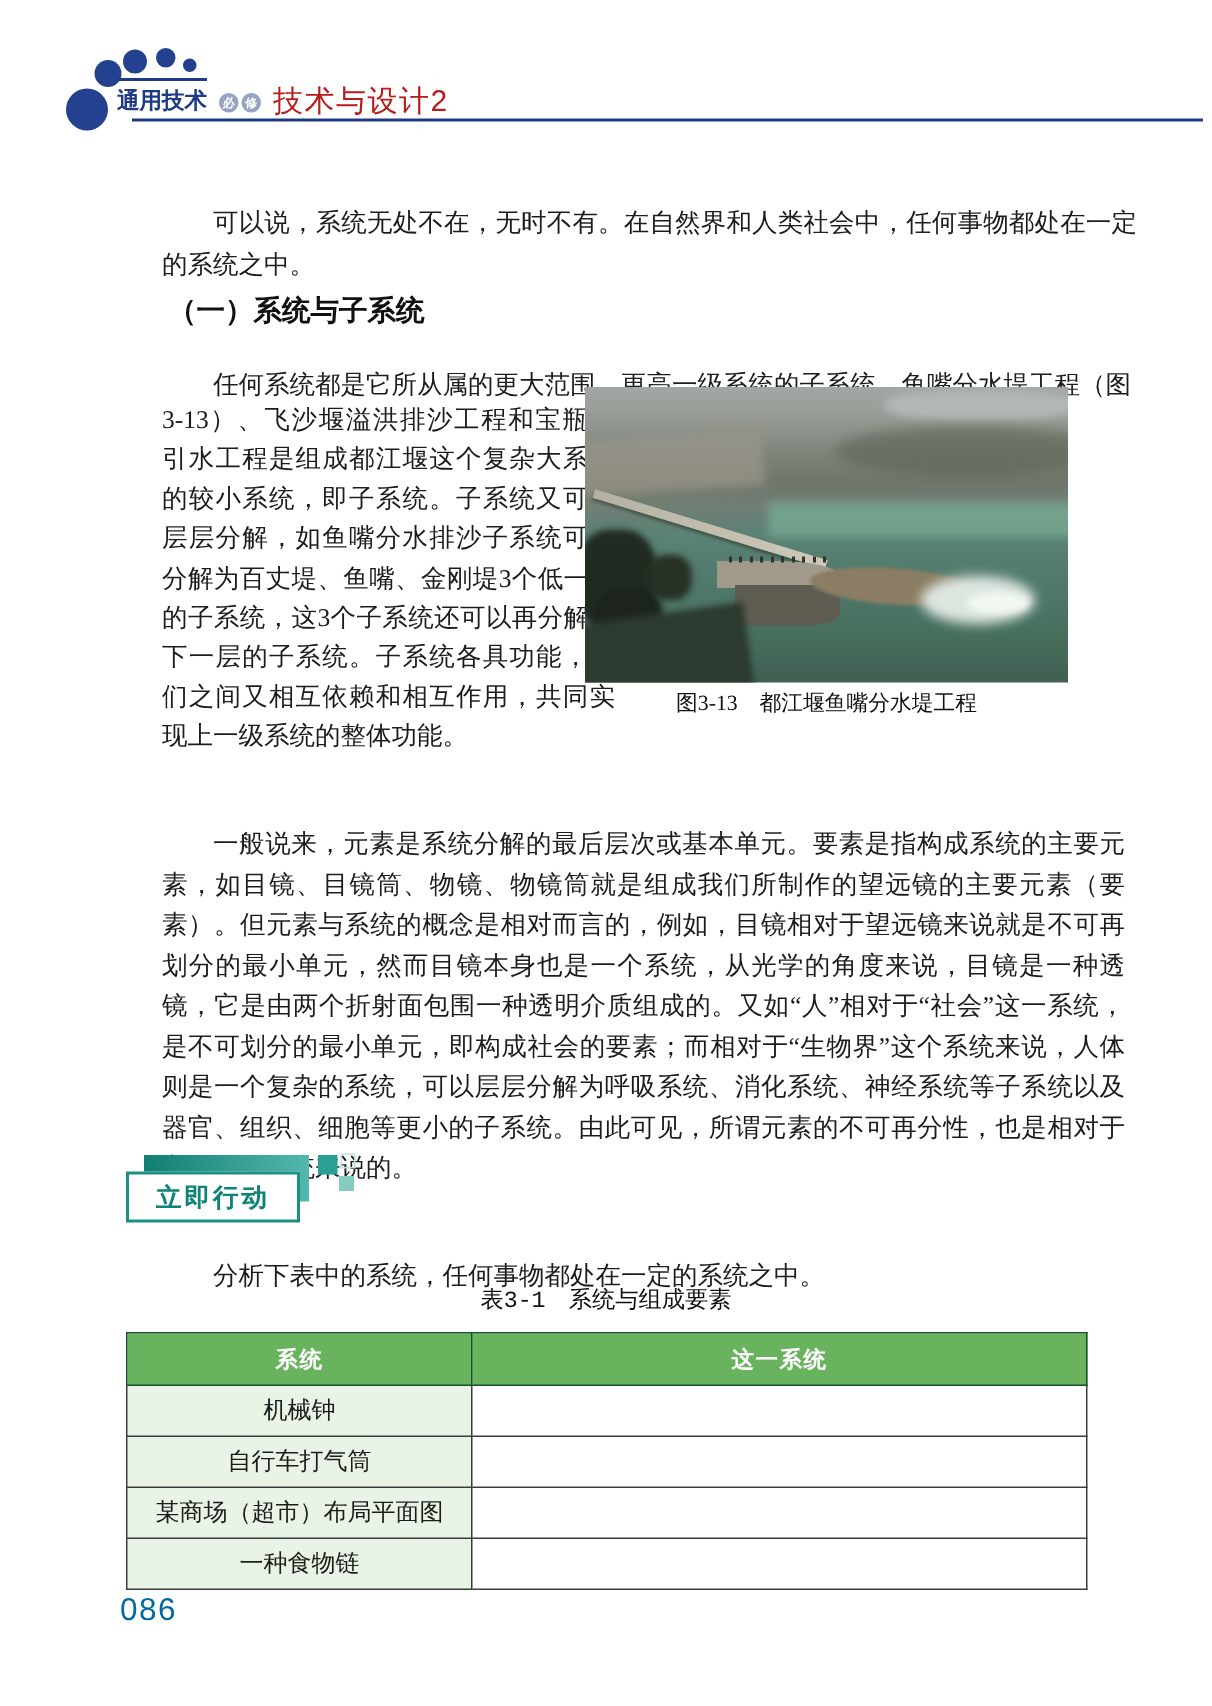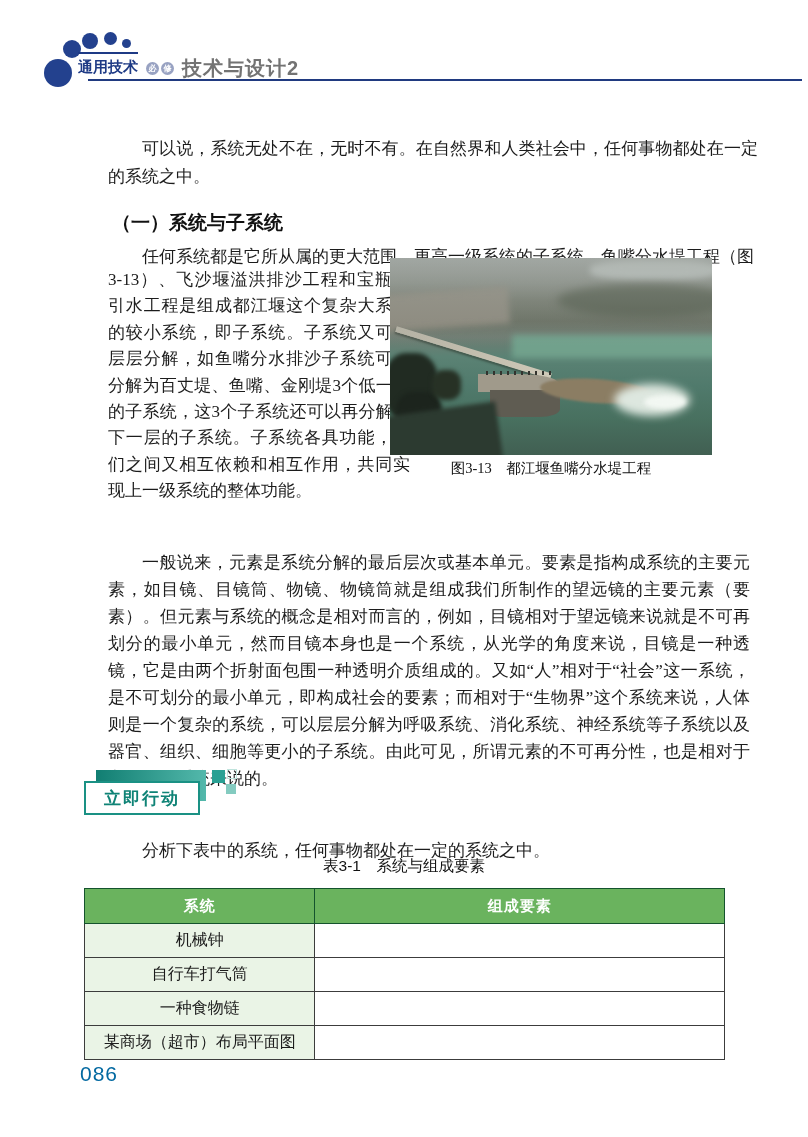--- a/index.html
+++ b/index.html
@@ -6,29 +6,29 @@
   .page{position:relative;width:808px;height:1137px;background:#fff;overflow:hidden;
         font-family:"Liberation Serif","DejaVu Serif",serif;color:#1c1c1c;}
   
   .dot{position:absolute;border-radius:50%;background:#23418e;}
   .masthead{position:absolute;left:78px;top:52px;display:flex;align-items:flex-end;gap:5px;}
   .series{font-family:"Liberation Sans","DejaVu Sans",sans-serif;font-weight:bold;
           font-size:15px;color:#1e3a85;border-top:2px solid #1e3a85;padding-top:4px;padding-bottom:1px;}
   .badges{display:flex;gap:2px;margin:0 3px 3px 3px;}
   .badge-circle{width:13px;height:13px;border-radius:50%;background:#98a2c2;color:#fff;
           font:700 8px/13px "Liberation Sans","DejaVu Sans",sans-serif;text-align:center;}
-  .book-title{font-family:"Liberation Sans","DejaVu Sans",sans-serif;font-weight:bold;
-          font-size:20px;color:#737373;letter-spacing:1px;line-height:1;margin-bottom:0px;}
+  .book-title{font-family:"Liberation Sans","DejaVu Sans",sans-serif;font-weight:normal;
+          font-size:20px;color:#b91c1c;letter-spacing:1px;line-height:1;margin-bottom:0px;}
   .header-rule{position:absolute;left:88px;top:79px;width:714px;height:2px;background:#203a80;}
   
   .para{position:absolute;text-align:justify;font-size:17px;line-height:28px;text-indent:2em;margin-left:24px;}
   .intro{left:84px;top:118px;width:650px;}
   .sec-heading{position:absolute;left:112px;font-family:"Liberation Sans","DejaVu Sans",sans-serif;
           font-weight:bold;font-size:19px;color:#111;}
-  .h1{top:210px;}
+  .h1{top:194px;}
   .p2-line1{left:84px;top:226px;width:650px;line-height:28px;}
   .p2-left{left:84px;top:250px;width:302px;line-height:26.4px;text-indent:0;}
   .h2{top:500px;}
   .p3{left:84px;top:532px;width:642px;line-height:27px;}
   
   .photo{position:absolute;left:390px;top:258px;width:322px;height:197px;overflow:hidden;
          background:linear-gradient(180deg,#9aa09c 0%,#878d85 12%,#71776b 22%,#666d60 32%,
                     #6f7c72 40%,#5b8274 50%,#507a6c 65%,#48705f 82%,#415f52 100%);}
   .photo div{position:absolute;}
   .ph-bright{left:62%;top:1%;width:40%;height:10%;background:#b7beba;filter:blur(3px);border-radius:40%;}
@@ -58,21 +58,21 @@
   .act-back{position:absolute;left:12px;top:2px;width:110px;height:31px;
          background:linear-gradient(90deg,#117e72,#53b8ab);}
   .act-front{position:absolute;left:0;top:13px;width:112px;height:30px;background:#fff;
          border:2px solid #1a9184;display:flex;align-items:center;justify-content:center;
          font:700 17px "Liberation Sans","DejaVu Sans",sans-serif;color:#0f8376;letter-spacing:2px;}
   .act-sq1{position:absolute;left:128px;top:2px;width:13px;height:13px;background:#29a093;}
   .act-sq2{position:absolute;left:142px;top:16px;width:10px;height:10px;background:#84cbc0;}
   .act-sq3{position:absolute;left:143px;top:1px;width:8px;height:8px;border:1px solid #bfe3dc;}
   .instruction{left:84px;top:820px;width:642px;}
   .table-title{position:absolute;left:84px;top:856px;width:640px;text-align:center;
-         font-family:Liberation Sans, sans-serif;font-size:15.5px;color:#111;}
+         font-family:Liberation Mono, monospace;font-size:15.5px;color:#111;}
   
   .sys-table{position:absolute;left:84px;top:888px;width:641px;border-collapse:collapse;}
   .sys-table th{background:#6ab35e;color:#fff;font:700 15px "Liberation Sans","DejaVu Sans",sans-serif;
          height:32px;border:1px solid #14532d;letter-spacing:1px;}
   .sys-table td{height:31px;border:1px solid #3c3c3c;font-size:16px;margin-top:20px;}
   .td-system{background:#eaf4e6;text-align:center;width:229px;}
   .td-elements{background:#fff;width:410px;}
   
   .page-num{position:absolute;left:80px;top:1062px;
          font:500 21px "Liberation Sans","DejaVu Sans",sans-serif;color:#0369a1;letter-spacing:1px;}
@@ -136,38 +136,38 @@
     <div class="act-sq3"></div>
   </div>
 
   <p class="para instruction">分析下表中的系统，任何事物都处在一定的系统之中。</p>
   <div class="table-title">表3-1　系统与组成要素</div>
 
   <table class="sys-table">
     <thead>
       <tr>
         <th>系统</th>
-        <th>组成要素</th>
+        <th>这一系统</th>
       </tr>
     </thead>
     <tbody>
       <tr>
         <td class="td-system">机械钟</td>
         <td class="td-elements"></td>
       </tr>
       <tr>
         <td class="td-system">自行车打气筒</td>
         <td class="td-elements"></td>
       </tr>
       <tr>
-        <td class="td-system">一种食物链</td>
+        <td class="td-system">某商场（超市）布局平面图</td>
         <td class="td-elements"></td>
       </tr>
       <tr>
-        <td class="td-system">某商场（超市）布局平面图</td>
+        <td class="td-system">一种食物链</td>
         <td class="td-elements"></td>
       </tr>
     </tbody>
   </table>
 
   <div class="page-num">086</div>
 
 </div>
 
 </body></html>

